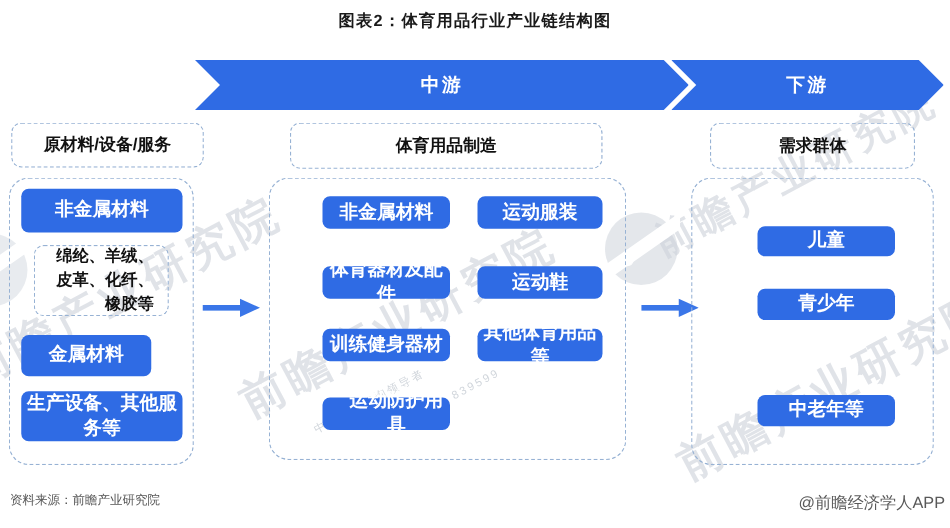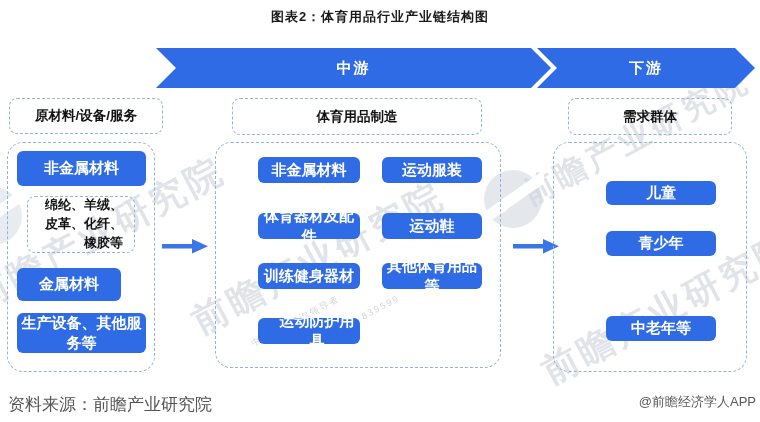--- a/index.html
+++ b/index.html
@@ -69,21 +69,21 @@
   
   .down-1 { left:606px; top:181px; width:110px; height:24px; }
   .down-2 { left:606px; top:231px; width:110px; height:25px; }
   .down-3 { left:606px; top:286px; width:110px; height:25px;margin-top:30px; }
   
   .flow-arrow { position:absolute; width:46px; height:16px; }
   .arr-1 { left:162px; top:238px; }
   .arr-2 { left:513px; top:238px; }
   
   .footer-src {
-    position:absolute; left:8px; top:393px; font-size:17px; color:#555555;
+    position:absolute; left:8px; top:393px; font-size:10px; color:#555555;
   }
   .footer-credit {
     position:absolute; right:4px; top:393px; font-size:13px; color:#595959;
   }
   
   .wm { position:absolute; pointer-events:none; white-space:nowrap;
         transform-origin:left center; }
   .wm-big  { font-size:36px; font-weight:bold; color:rgba(178,186,197,0.40);
              transform:rotate(-28deg); letter-spacing:4px; }
   .wm-tiny { font-size:9px; color:rgba(170,178,190,0.55);

